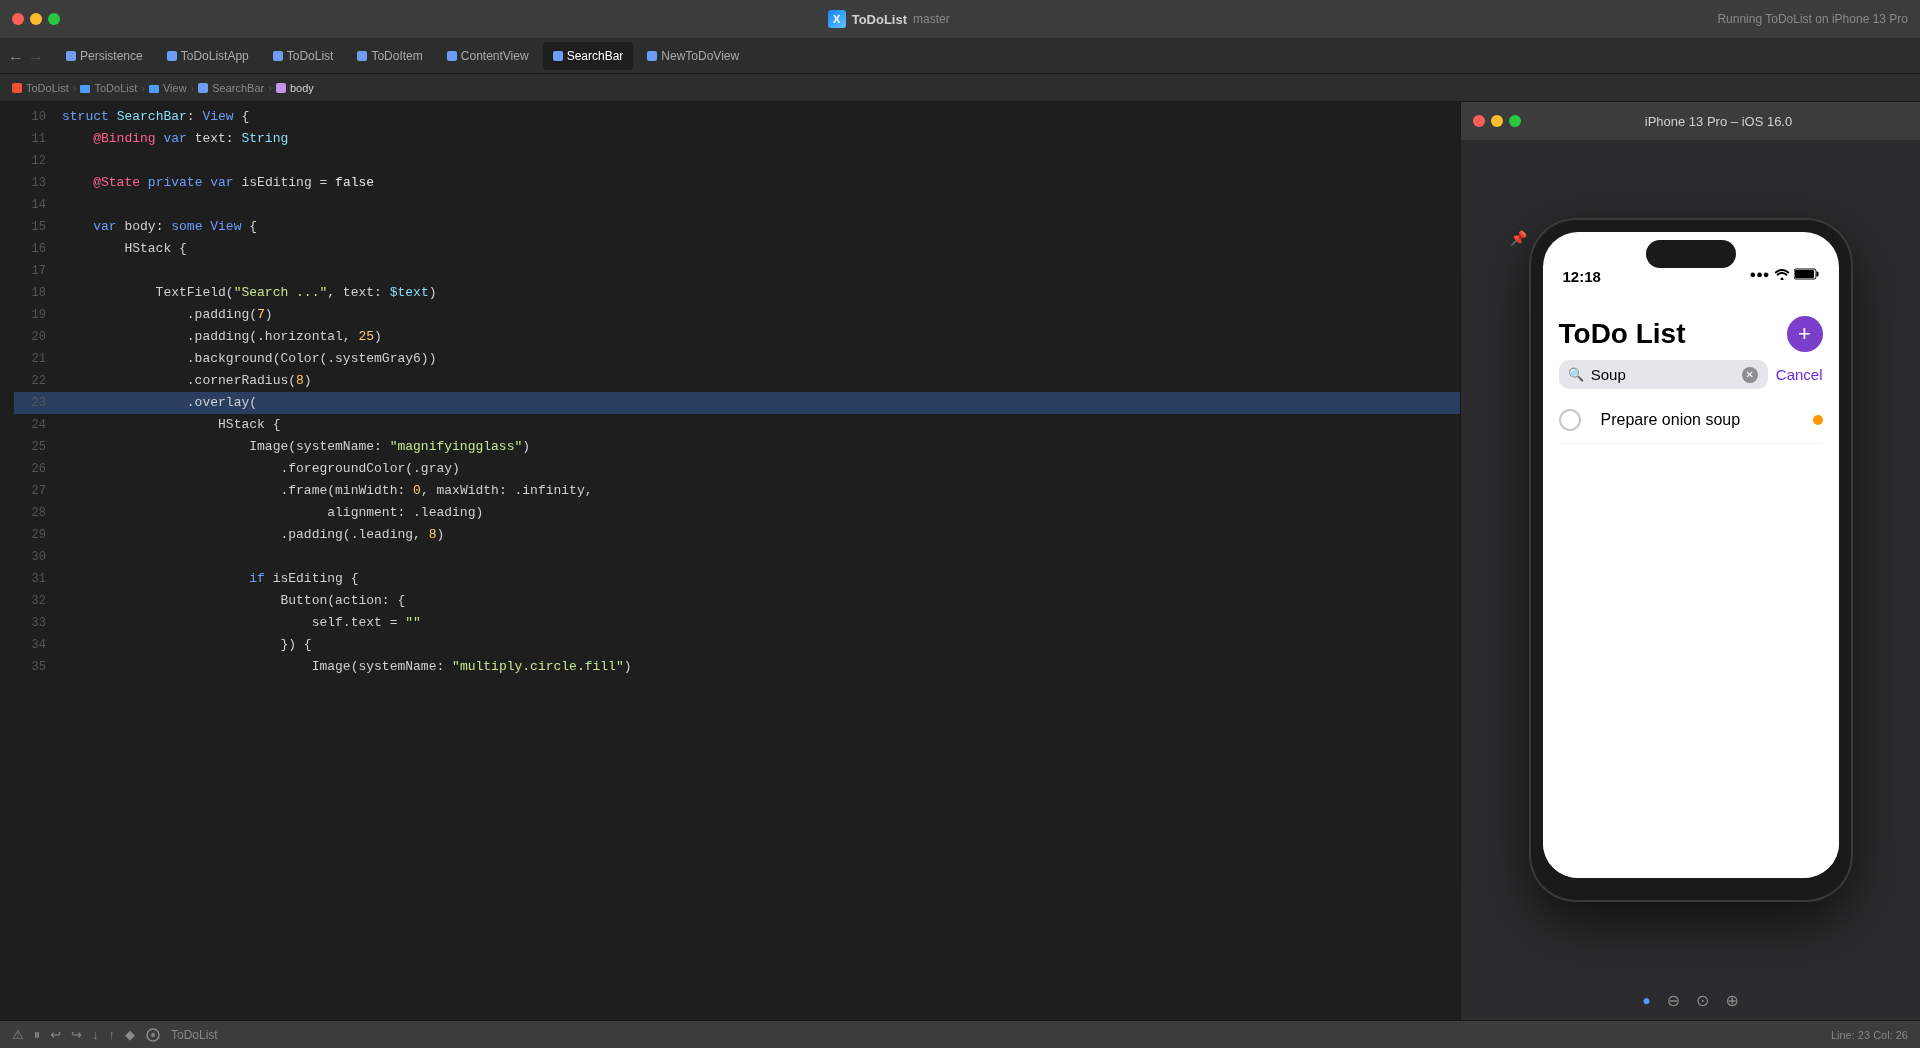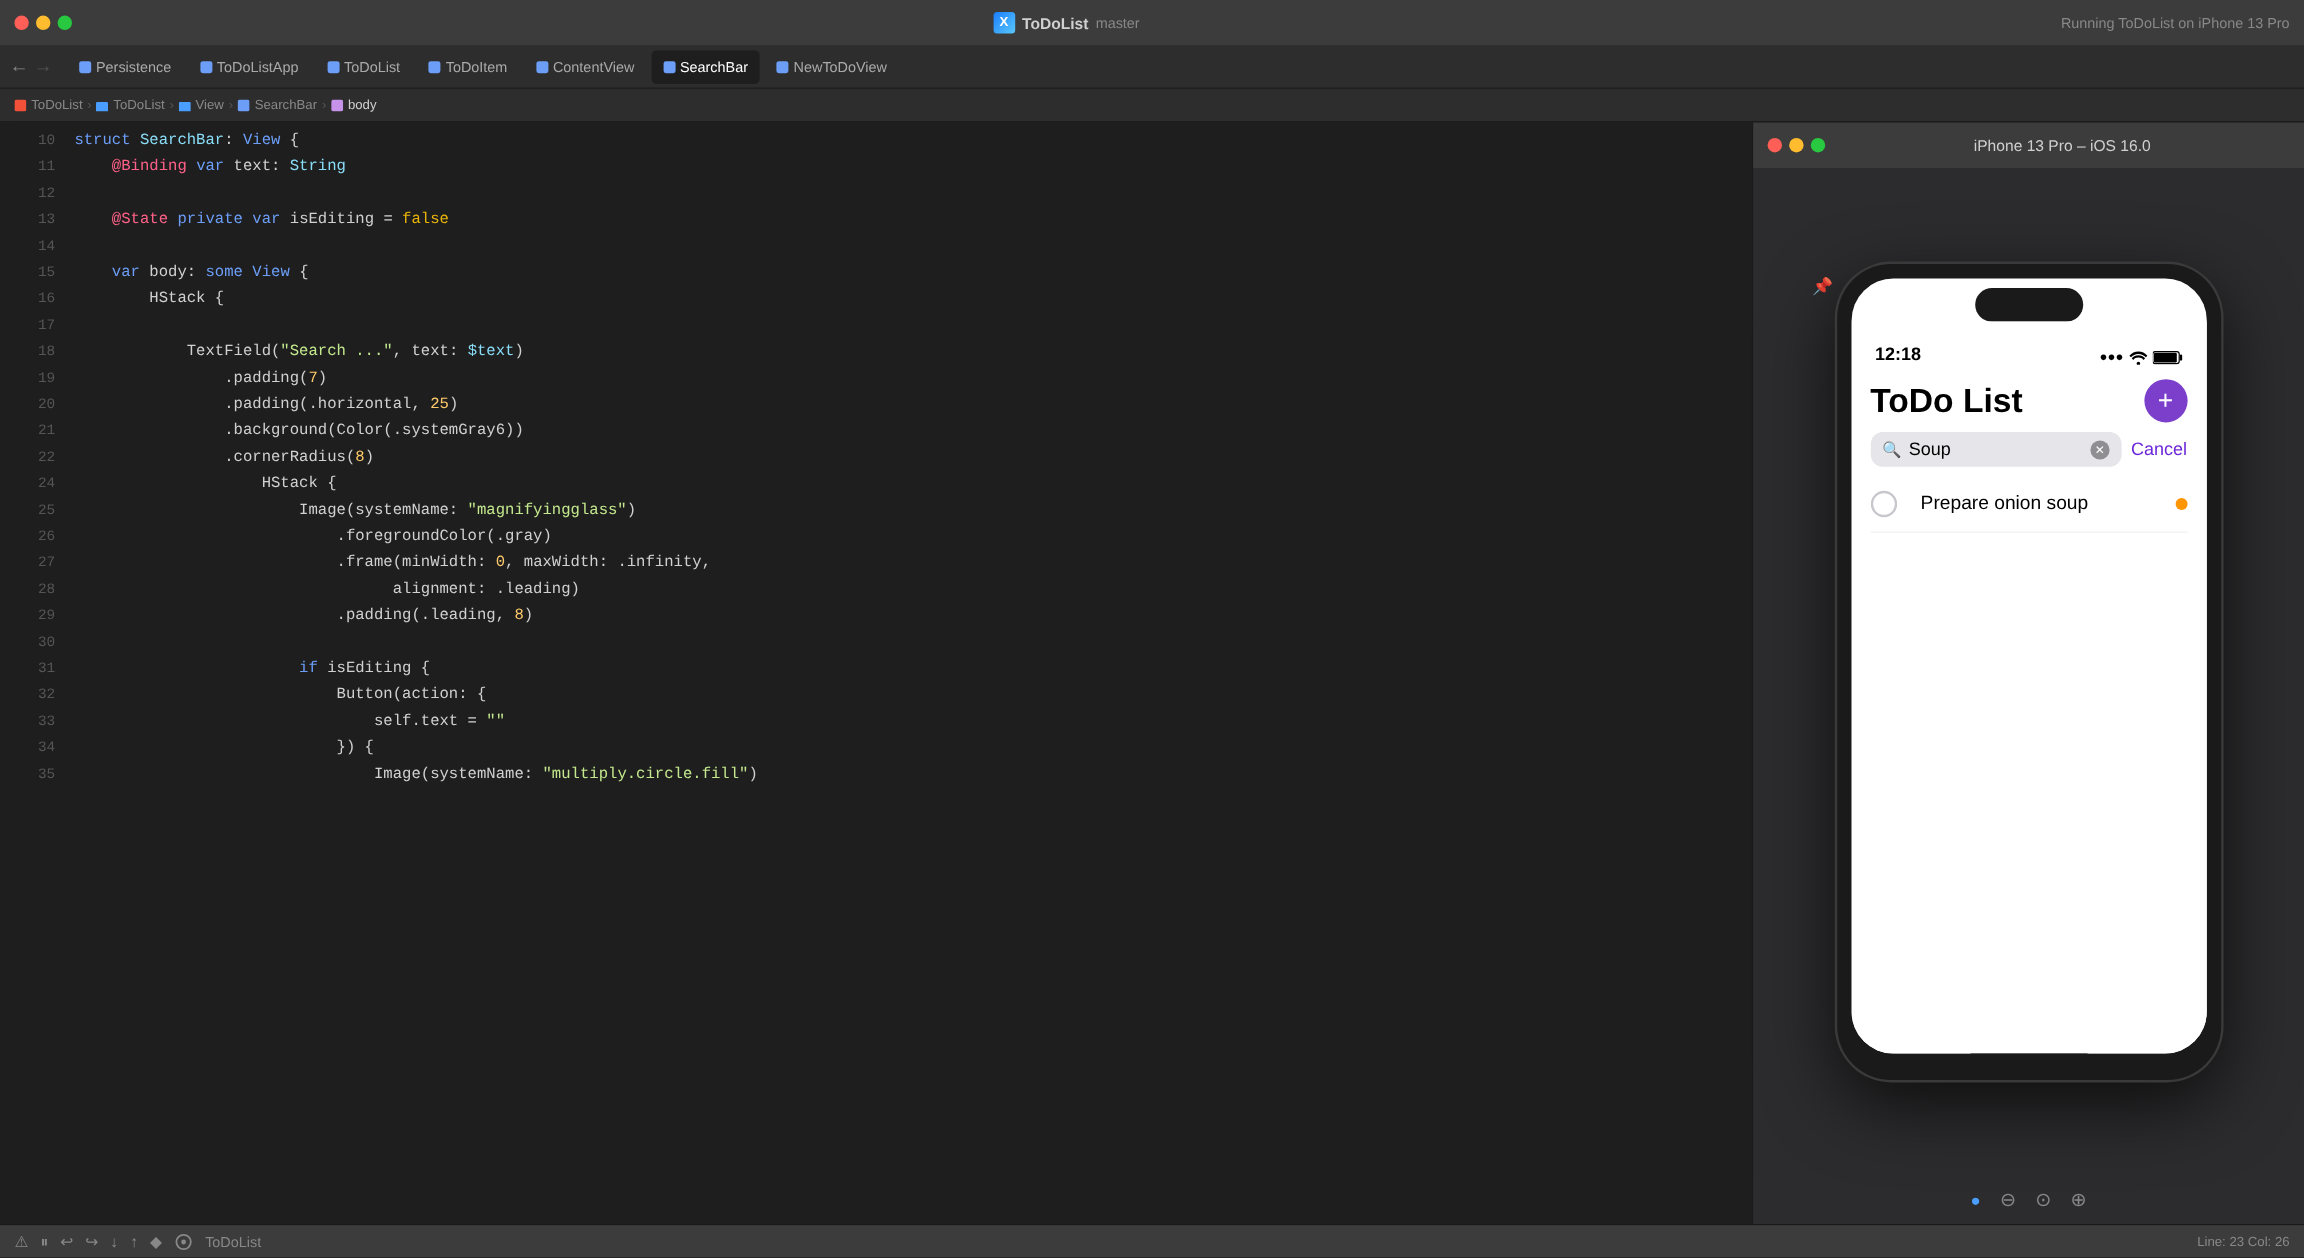--- a/index.html
+++ b/index.html
@@ -170,21 +170,21 @@
       user-select: none;
       font-size: 12px;
     }
     .line-content {
       flex: 1;
       white-space: pre;
       color: #d0d0d0;
     }
     
     .kw-blue { color: #6c9ef8; text-align: center; }
-    .kw-purple { color: #eab308; }
+    .kw-purple { color: #e5e5e5; }
     .kw-orange { color: #ffcb6b; }
     .kw-teal { color: #89ddf7; }
     .kw-pink { color: #ff6188; }
     .kw-string { color: #c3e88d; }
 
     
     .status-bar-bottom {
       height: 28px;
       background: #3c3c3c;
       display: flex;
@@ -278,21 +278,21 @@
       border-radius: 20px;
       margin: 8px auto 0;
       flex-shrink: 0;
     }
 
     
     .phone-status-bar {
       height: 40px;
       background: #fff;
       display: flex;
-      align-items: flex-end;
+      align-items: flex-start;
       padding: 0 20px 4px;
       flex-shrink: 0;
     }
     .phone-time {
       font-size: 15px;
       font-weight: 600;
       color: #000;
     }
     .phone-status-icons {
       margin-left: auto;
@@ -584,20 +584,24 @@
       <div class="code-line">
         <span class="line-num">21</span>
         <span class="line-content">                .background(Color(.systemGray6))</span>
       </div>
 
       <div class="code-line">
         <span class="line-num">22</span>
         <span class="line-content">                .cornerRadius(<span class="kw-orange">8</span>)</span>
       </div>
 
+      <div class="code-line highlighted">
+        <span class="line-num">23</span>
+        <span class="line-content">                .overlay(</span>
+      </div>
 
       <div class="code-line">
         <span class="line-num">24</span>
         <span class="line-content">                    HStack {</span>
       </div>
 
       <div class="code-line">
         <span class="line-num">25</span>
         <span class="line-content">                        Image(systemName: <span class="kw-string">"magnifyingglass"</span>)</span>
       </div>

